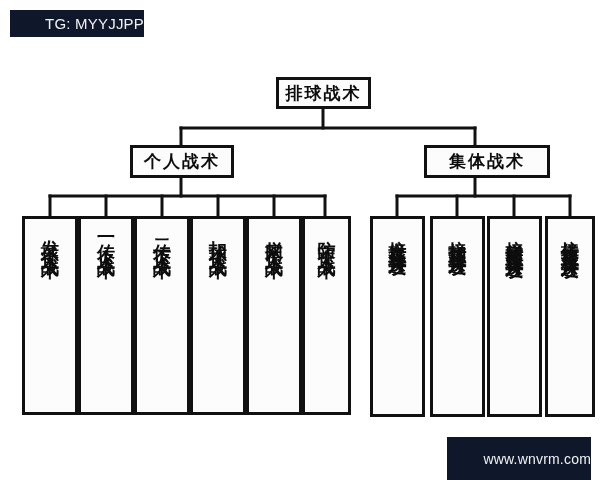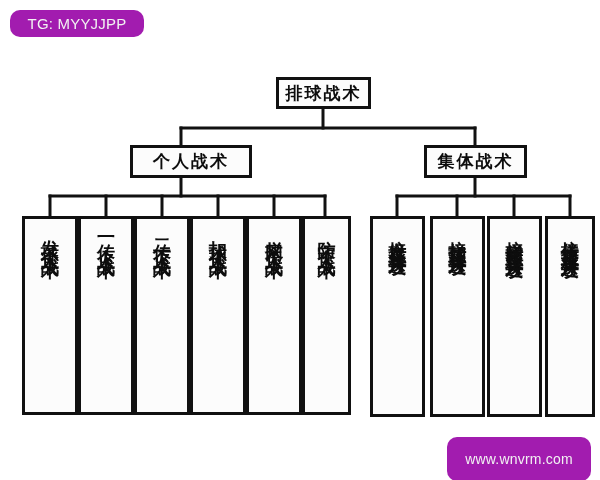--- a/index.html
+++ b/index.html
@@ -12,29 +12,28 @@
     width: 600px;
     height: 480px;
     background: #ffffff;
     font-family: "DejaVu Sans", "Liberation Sans", sans-serif;
     overflow: hidden;
   }
 
   
   .badge {
     position: absolute;
-    background: #a21caf;
+    background: #0f172a;
     color: #f2f2f2;
     font-family: "Liberation Sans", sans-serif;
     display: flex;
     align-items: center;
-    justify-content: center;
+    justify-content: flex-end;
     letter-spacing: 0.2px;
     white-space: nowrap;
-    border-radius: 10px;
   }
   #badge-tg {
     left: 10px;
     top: 10px;
     width: 134px;
     height: 27px;
     font-size: 15px;
   }
   #badge-site {
     left: 447px;
@@ -134,25 +133,25 @@
         <line x1="457" y1="196" x2="457" y2="216"></line>
         <line x1="514" y1="196" x2="514" y2="216"></line>
         <line x1="570" y1="196" x2="570" y2="216"></line>
       </g>
     </svg>
 
     <div class="node horizontal" style="left:276px; top:77px; width:95px; height:32px;">
       <span class="node-label">排球战术</span>
     </div>
 
-    <div class="node horizontal" style="left:130px; top:145px; width:122px; height:33px;">
+    <div class="node horizontal" style="left:130px; top:145px; width:104px; height:33px;">
       <span class="node-label">个人战术</span>
     </div>
 
-    <div class="node horizontal" style="left:424px; top:145px; width:103px; height:33px;">
+    <div class="node horizontal" style="left:424px; top:145px; width:126px; height:33px;">
       <span class="node-label">集体战术</span>
     </div>
 
     <div class="node vertical" style="left:22px; top:216px; width:56px; height:199px;">
       <span class="node-label">发球个人战术</span>
     </div>
 
     <div class="node vertical" style="left:78px; top:216px; width:56px; height:199px;">
       <span class="node-label">一传个人战术</span>
     </div>

